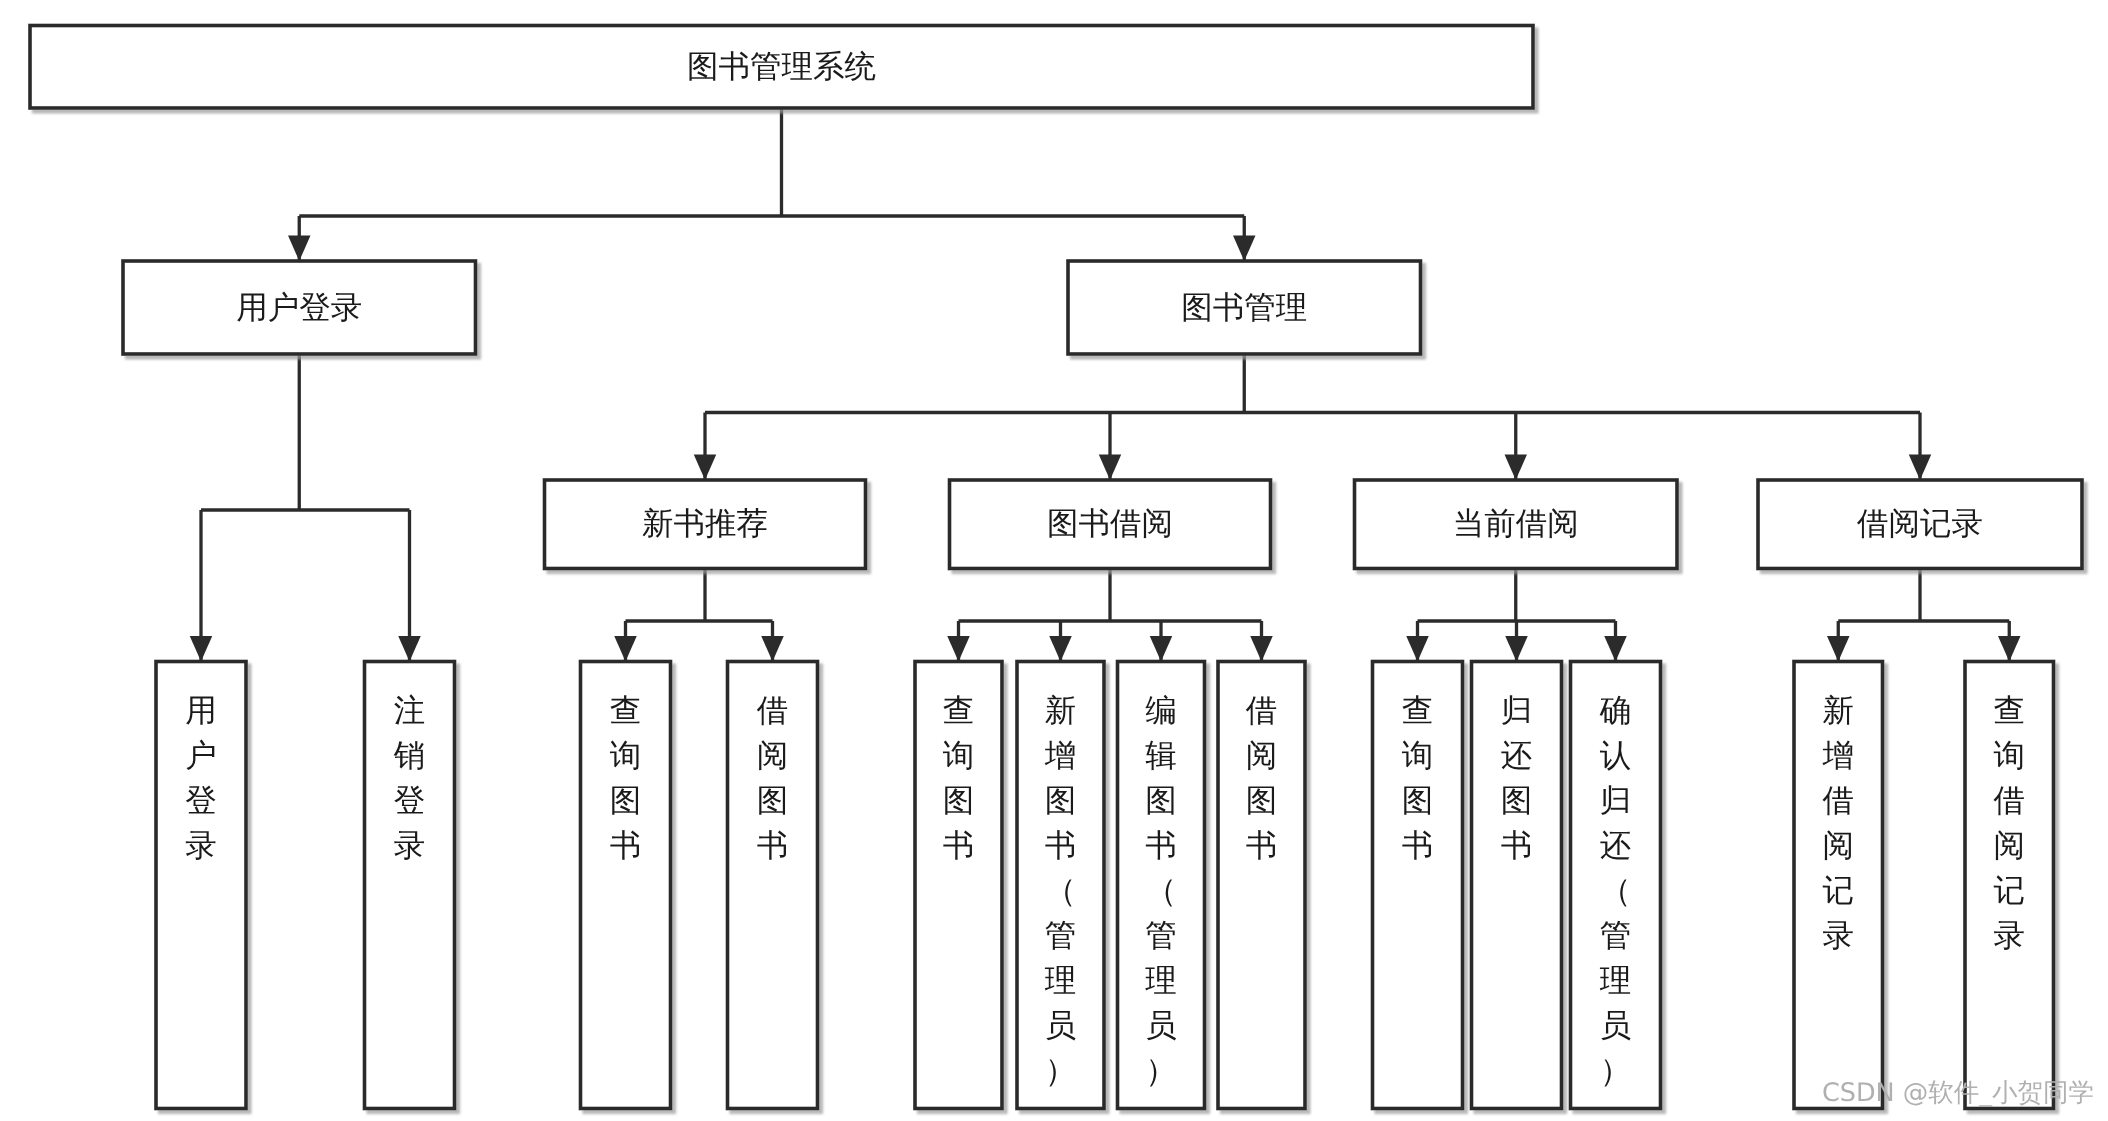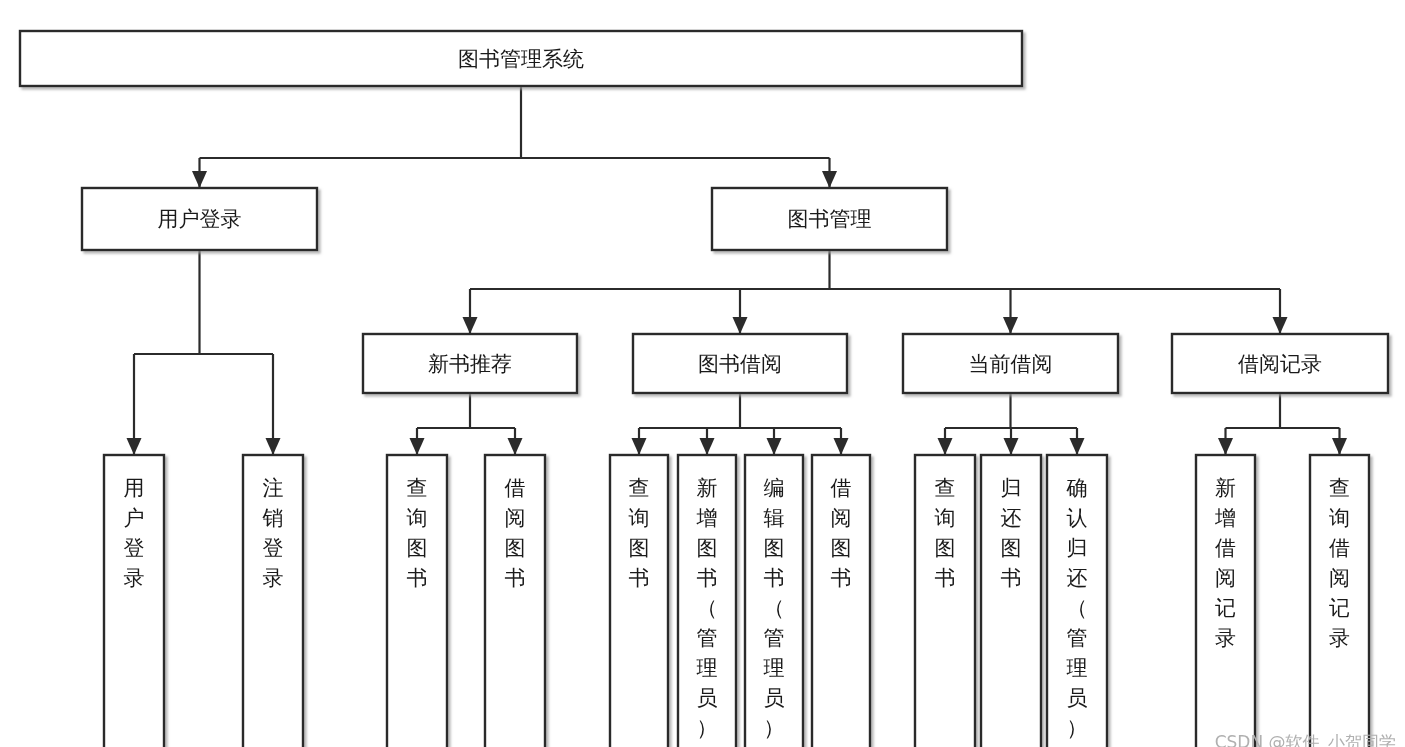--- a/index.html
+++ b/index.html
@@ -11,21 +11,21 @@
   body {
     width: 1405px;
     height: 747px;
     overflow: hidden;
     font-family: "DejaVu Sans", "Liberation Sans", sans-serif;
     position: relative;
   }
   #diagram-root {
     position: absolute;
     left: 0;
-    top: 18px;
+    top: 4px;
     width: 1405px;
     height: 691px;
   }
   svg.diagram-canvas {
     display: block;
     width: 1405px;
     height: 747px;
   }
   .node-box {
     fill: #ffffff;

